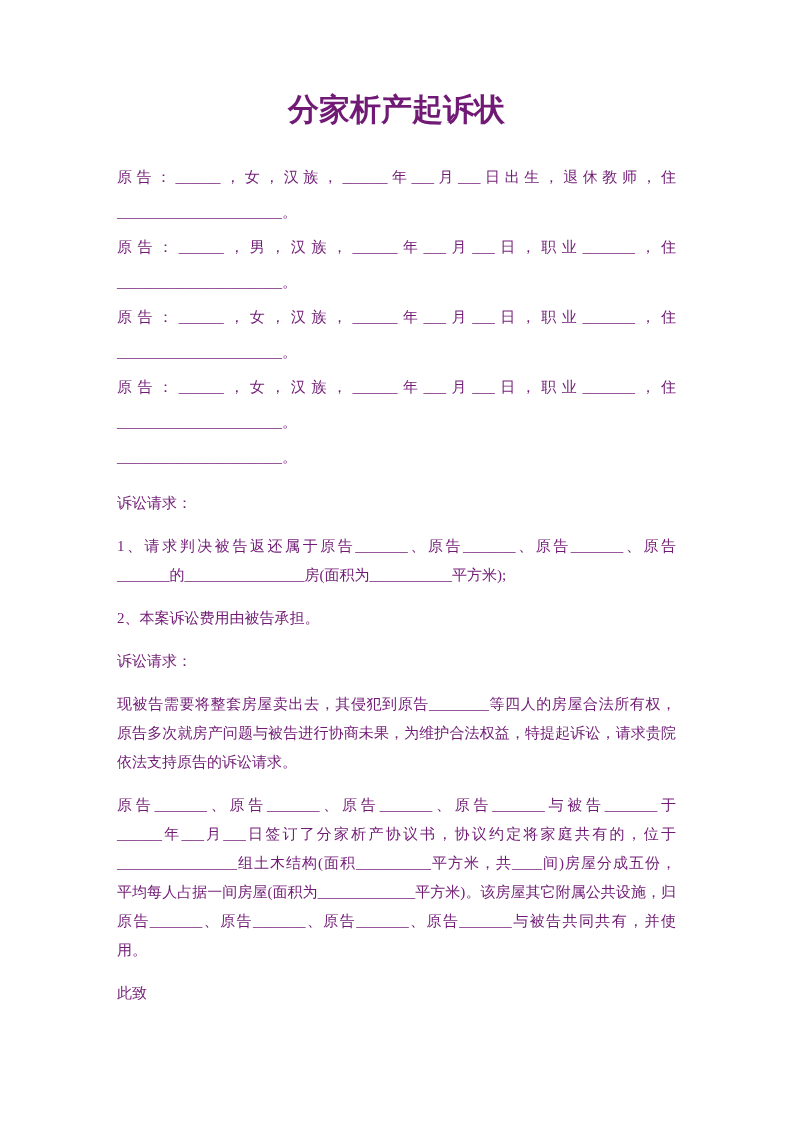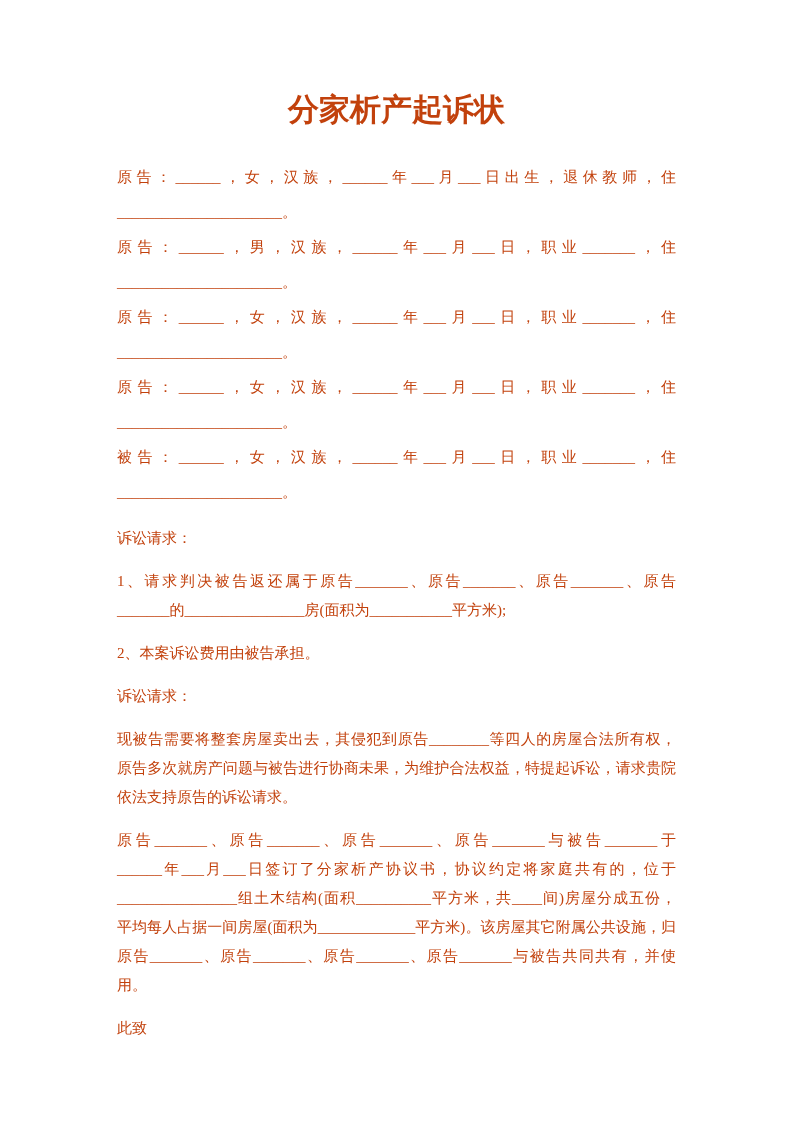--- a/index.html
+++ b/index.html
@@ -7,21 +7,21 @@
     padding: 0;
     background: #ffffff;
   }
   .page {
     position: relative;
     width: 793px;
     height: 1122px;
     box-sizing: border-box;
     padding: 88px 117px 0 117px;
     background: #ffffff;
-    color: #c2410c;
+    color: #701a75;
     font-family: "Liberation Serif", "DejaVu Serif", serif;
     overflow: hidden;
   }
   .title {
     font-size: 31px;
     font-weight: bold;
     line-height: 44px;
     margin: 0 0 28px 0;
     text-align: center;
   }
@@ -65,21 +65,20 @@
     </p>
     <p>
       <span class="ln j">原告：______，女，汉族，______年___月___日，职业_______，住</span>
       <span class="ln">______________________。</span>
     </p>
     <p>
       <span class="ln j">原告：______，女，汉族，______年___月___日，职业_______，住</span>
       <span class="ln">______________________。</span>
     </p>
     <p>
-      <span class="ln j">被告：______，女，汉族，______年___月___日，职业_______，住</span>
       <span class="ln">______________________。</span>
     </p>
   </div>
 
   <div class="sec2">
     <p>诉讼请求：</p>
 
     <p>
       <span class="ln j">1、请求判决被告返还属于原告_______、原告_______、原告_______、原告</span>
       <span class="ln">_______的________________房(面积为___________平方米);</span>

